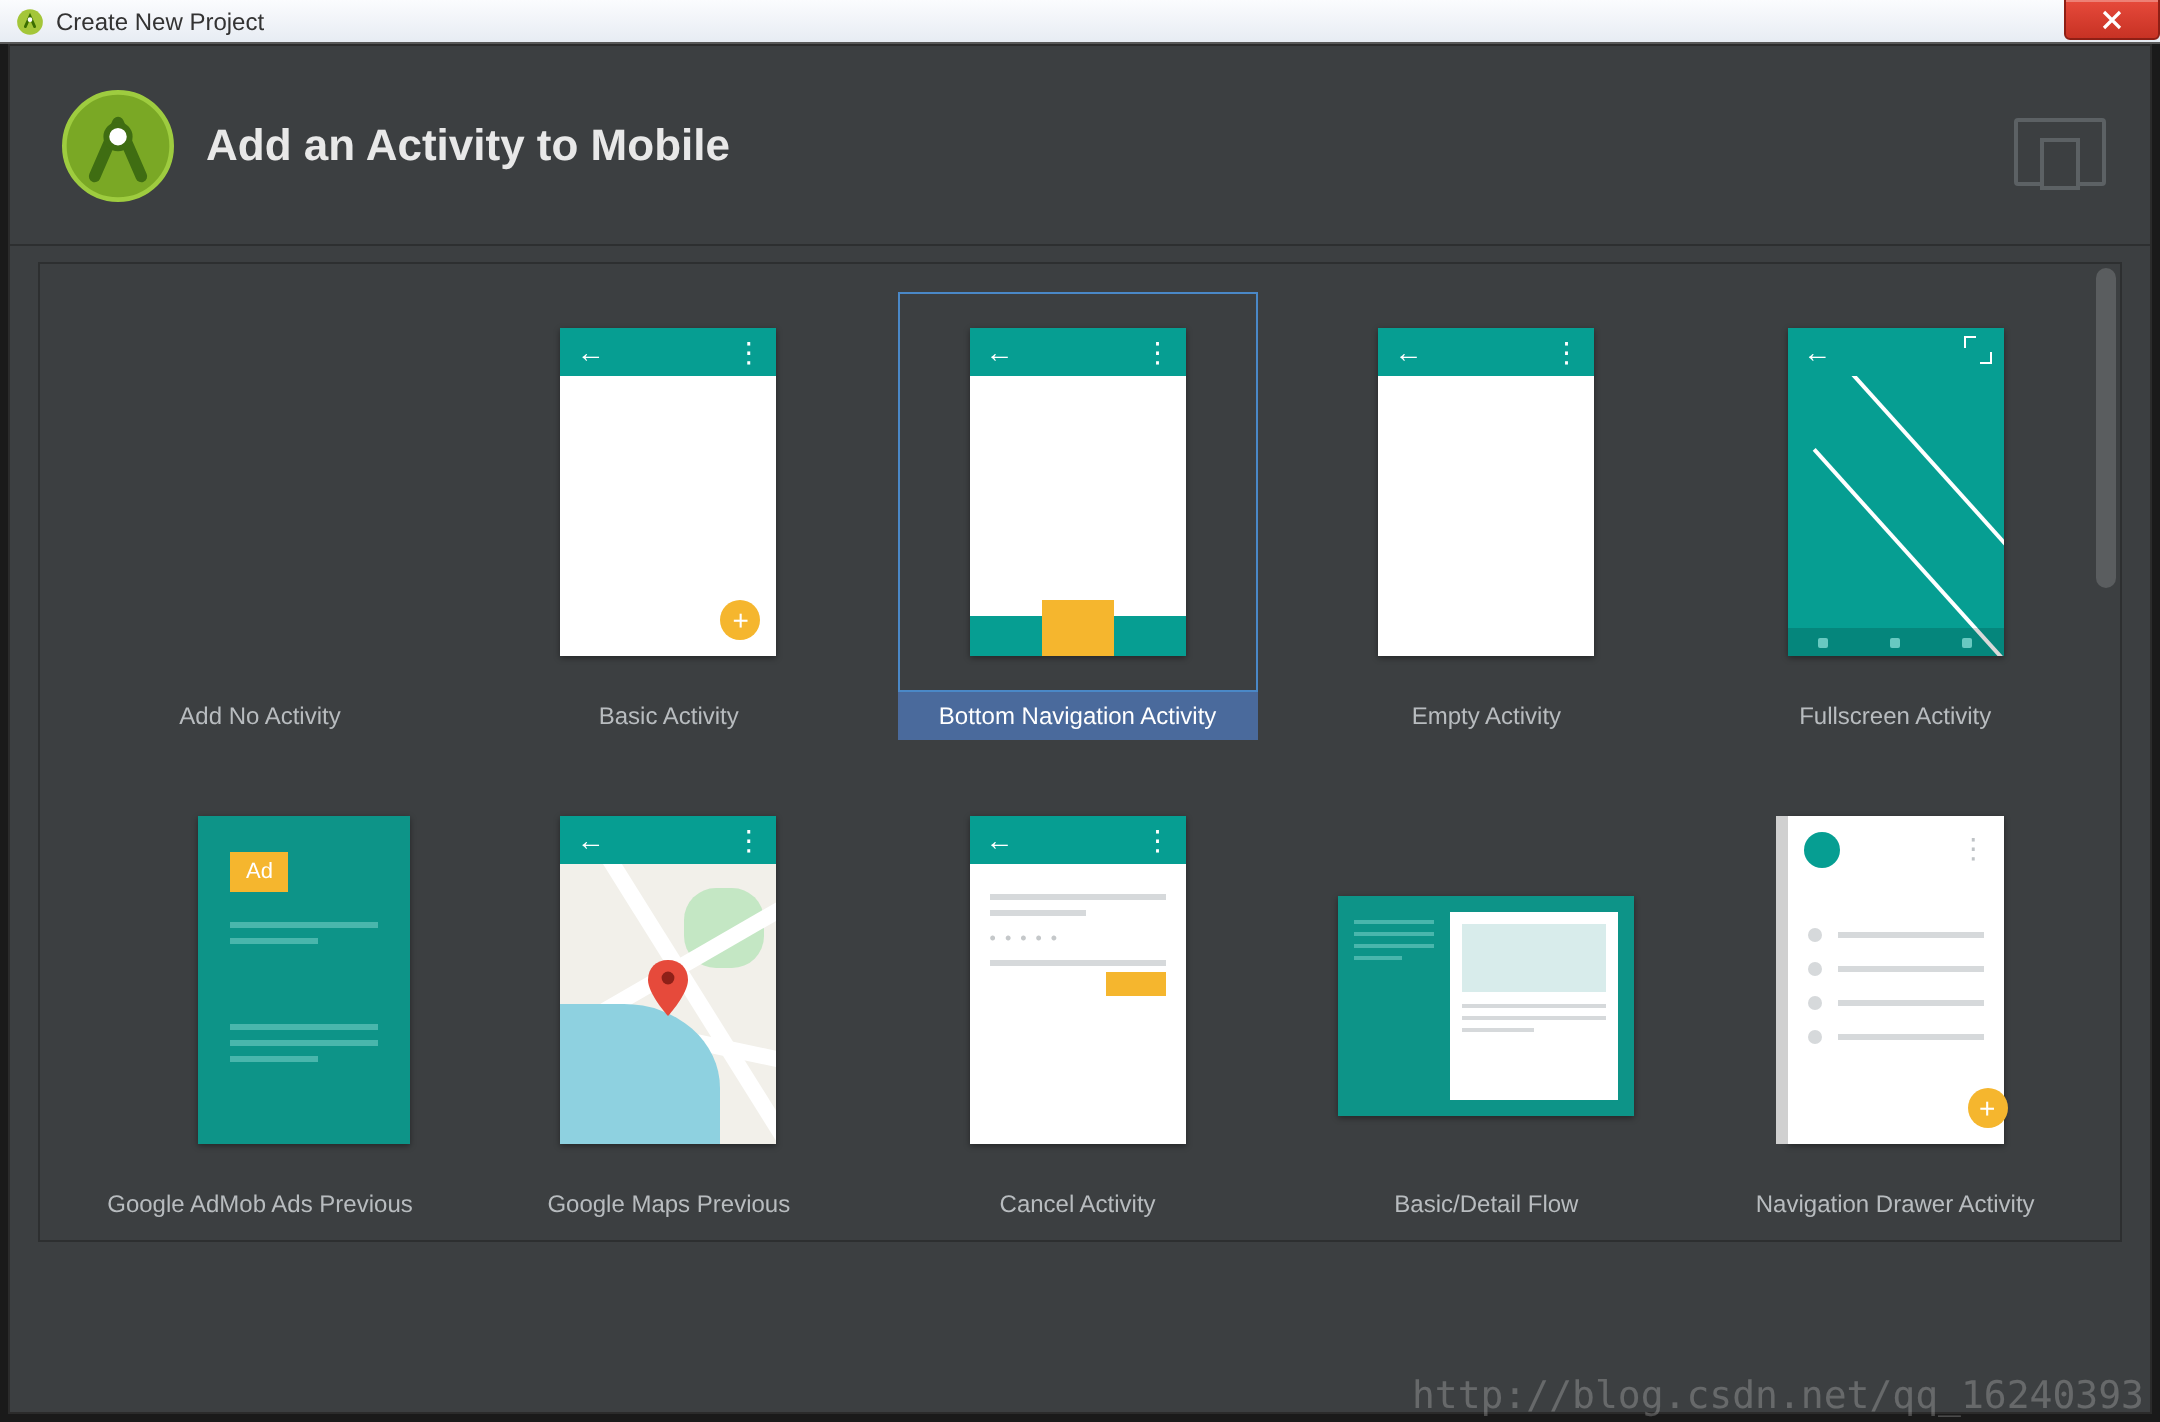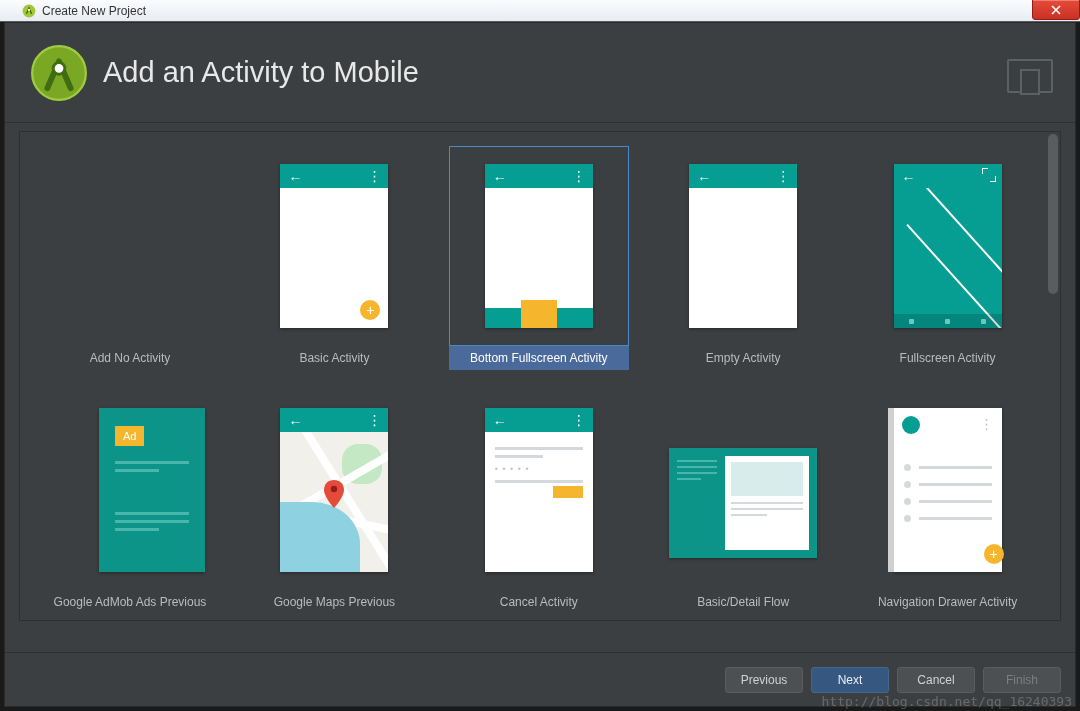--- a/index.html
+++ b/index.html
@@ -10,21 +10,21 @@
     height: 711px;
     overflow: hidden;
     position: relative;
   }
   .titlebar {
     height: 22px;
     background: linear-gradient(#fbfcfe, #e7ecf3);
     border-bottom: 1px solid #5a5a5a;
     display: flex;
     align-items: center;
-    padding-left: 22px;
+    padding-left: 8px;
     font-size: 12px;
     color: #333;
     position: relative;
   }
   .titlebar .as-logo {
     width: 14px; height:14px; margin-right:6px;
     display:flex; align-items:center; justify-content:center;
   }
   .close-btn {
     position: absolute;
@@ -48,21 +48,21 @@
   }
   .header {
     height: 100px;
     display:flex;
     align-items:center;
     padding: 0 26px;
     border-bottom:1px solid #2d2f30;
     position:relative;
   }
   .header .big-logo { width:56px; height:56px; margin-right:16px; }
-  .header h1 { color:#e8e8e8; font-weight:400; font-size:29px; }
+  .header h1 { color:#e8e8e8; font-weight:700; font-size:22px; }
   .header .dev-icon {
     position:absolute; right:22px; top:36px;
     width:46px;height:34px;
     border:2px solid #5c6164;
     border-radius:2px;
     display:flex;align-items:flex-end;justify-content:center;
   }
   .header .dev-icon::after{
     content:""; width:16px;height:22px;border:2px solid #5c6164;
     position:relative;top:4px;background:#3c3f41;
@@ -203,21 +203,21 @@
   .btn {
     min-width:78px;height:26px;
     background:#4c5052;border:1px solid #5a5d5f;
     color:#cfd2d4;font-size:12px;
     display:flex;align-items:center;justify-content:center;
     border-radius:3px;
   }
   .btn.primary { background:#365880;border-color:#43688c;color:#e9eef3; }
   .btn.disabled { color:#7a7e80; }
 
-  .watermark{position:absolute;right:8px;bottom:2px;color:rgba(230,230,230,0.25);font-family:monospace;font-size:13px;pointer-events:none;}
+  .watermark{position:absolute;right:8px;bottom:2px;color:rgba(230,230,230,0.25);font-family:monospace;font-size:19px;pointer-events:none;}
 </style>
 </head>
 <body>
 
 <div class="titlebar">
   <span class="as-logo">
     <svg viewBox="0 0 24 24" width="14" height="14">
         <circle cx="12" cy="12" r="11" fill="#a4c639"></circle>
         <path d="M8 16 L12 7 L16 16" stroke="#3a6e00" stroke-width="2.4" fill="none" stroke-linecap="round"></path>
         <circle cx="12" cy="10" r="2" fill="#fff"></circle>
@@ -279,21 +279,21 @@
                   <span class="back">←</span>
                   <span class="dots">⋮</span>
                 </div>
             <div class="bottomnav">
                   <div class="seg"></div>
                   <div class="seg mid"></div>
                   <div class="seg"></div>
                 </div>
           </div>
             </div>
-          <div class="label-bar">Bottom Fullscreen Activity</div>
+          <div class="label-bar">Bottom Navigation Activity</div>
         </div>
 
         <div class="template-cell">
           <div class="thumb-wrap">
               <div class="thumb">
             <div class="appbar teal">
                   <span class="back">←</span>
                   <span class="dots">⋮</span>
                 </div>
           </div>
@@ -422,22 +422,16 @@
             <div class="fab">+</div>
           </div>
             </div>
           <div class="label-bar">Navigation Drawer Activity</div>
         </div>
 
       </div>
     </div>
   </div>
 
-  <div class="footer">
-    <div class="btn">Previous</div>
-    <div class="btn primary">Next</div>
-    <div class="btn">Cancel</div>
-    <div class="btn disabled">Finish</div>
-  </div>
 
 </div>
 
 <div class="watermark">http://blog.csdn.net/qq_16240393</div>
 
 </body></html>

